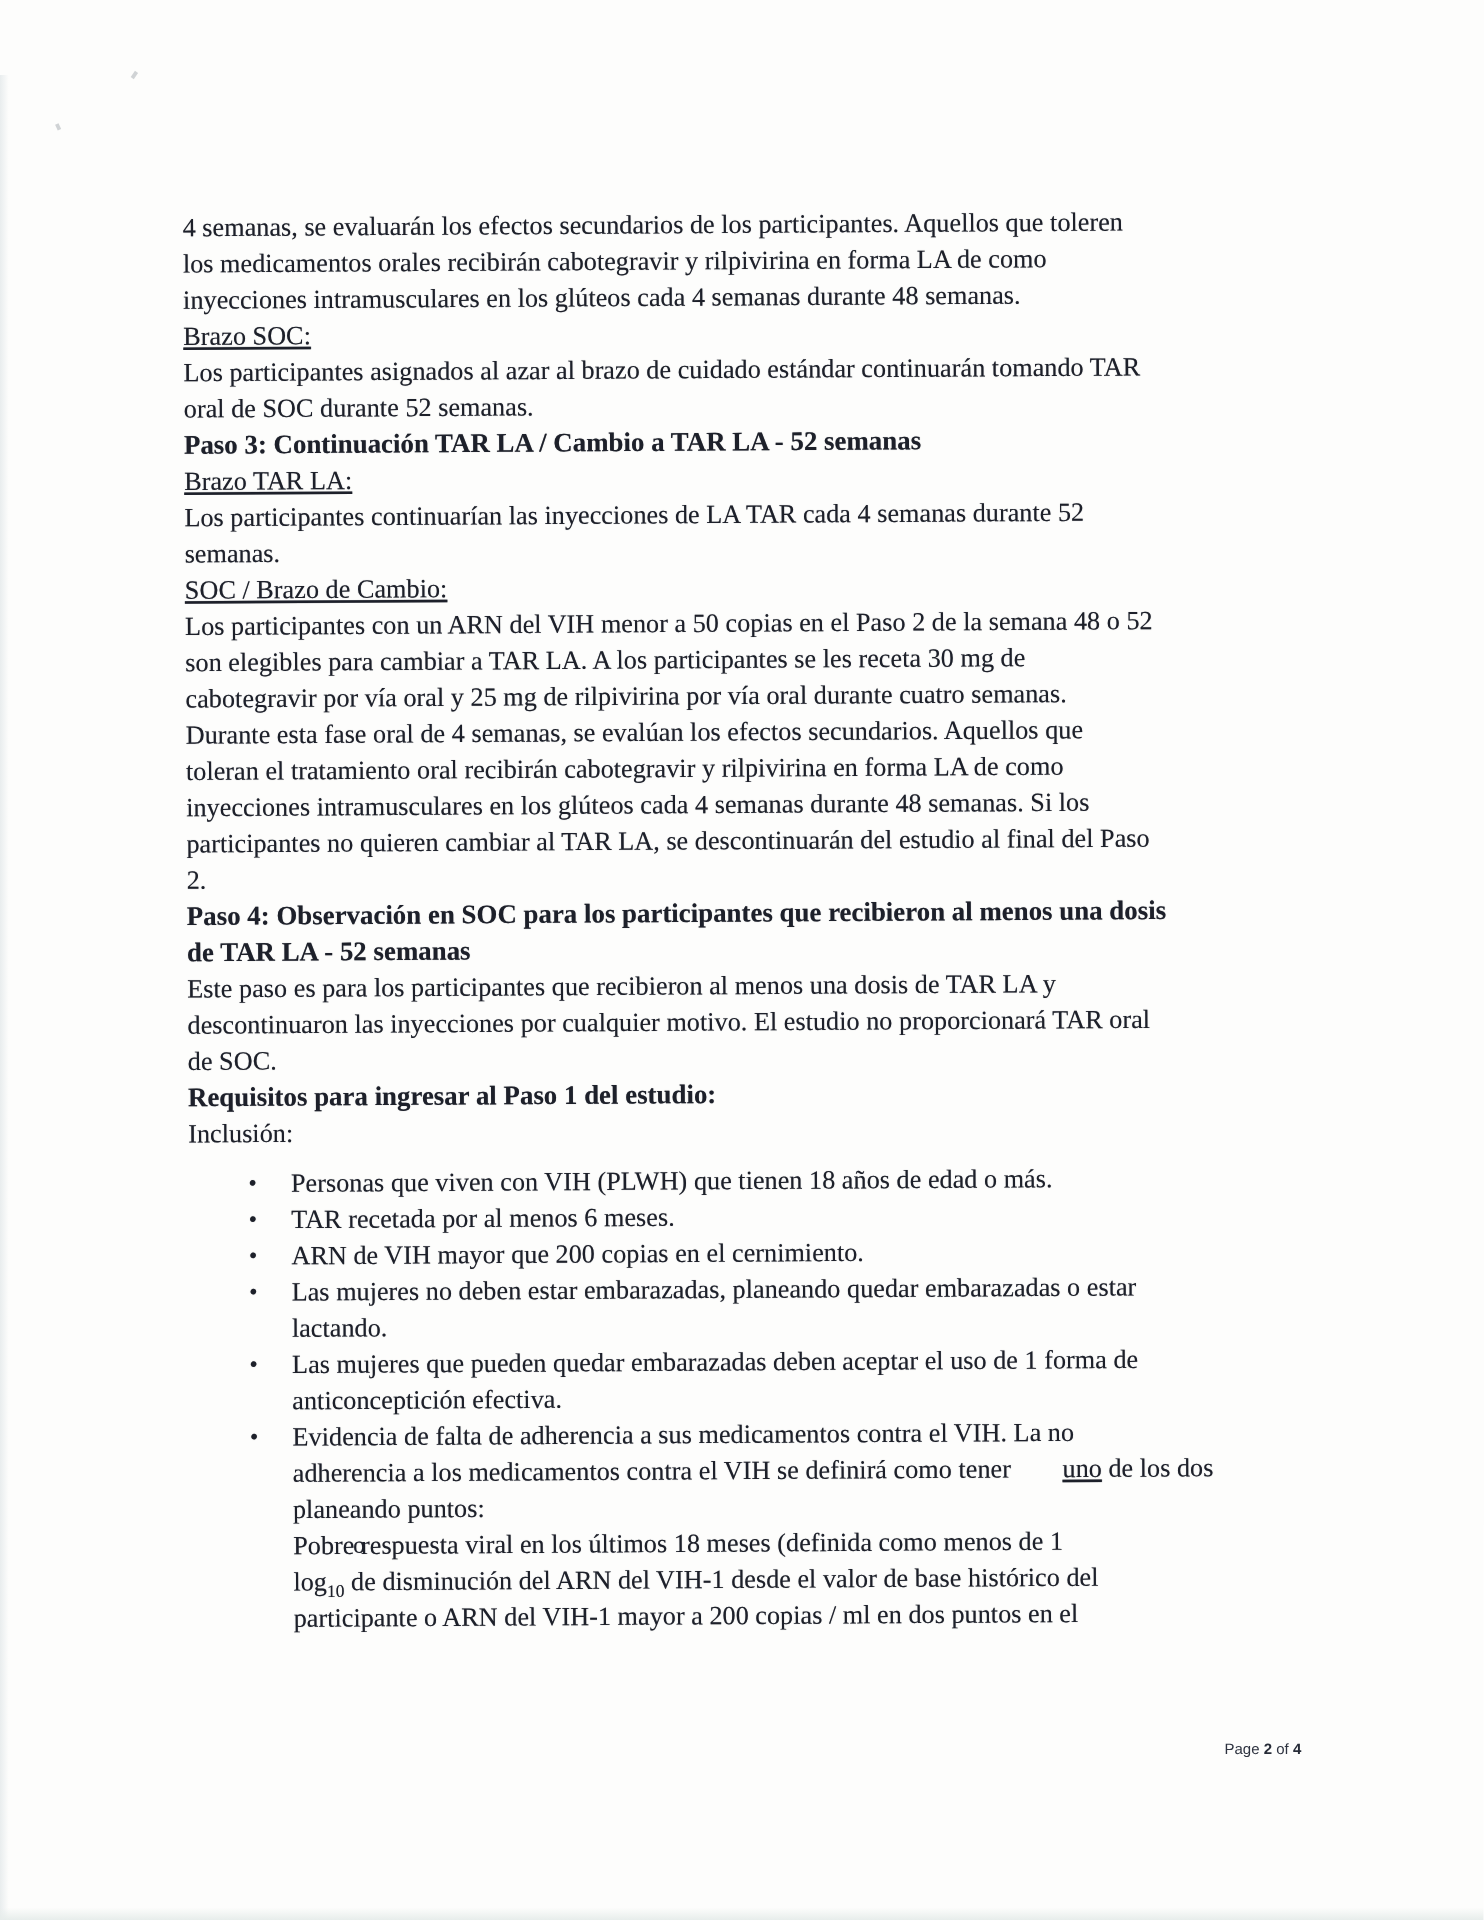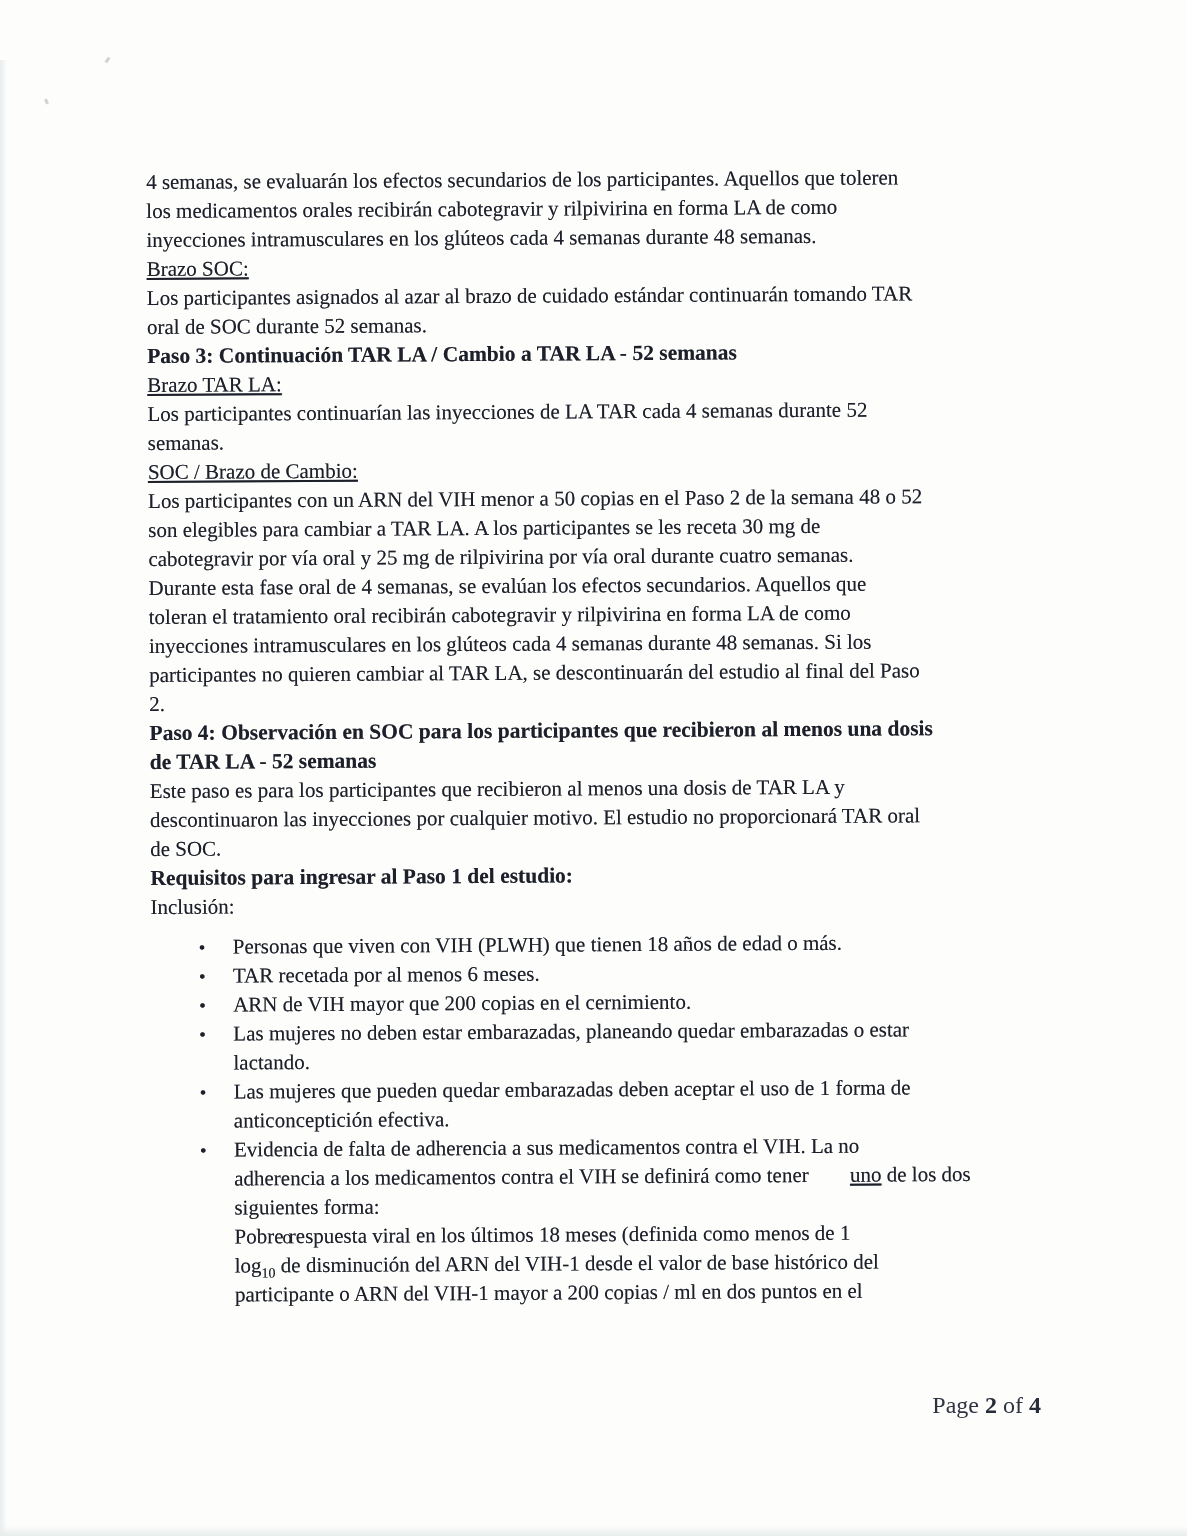--- a/index.html
+++ b/index.html
@@ -49,22 +49,22 @@
     font-size:19px;
   }
   .sub-item{position:relative;padding-left:152px;}
   .sub-item .marker{position:absolute;left:118px;top:0;font-size:19px;}
   .bt{white-space:pre-line;}
   .u{text-decoration:underline;margin-left:36px;}
   sub{font-size:14px;line-height:0;}
 
   .footer{
     position:absolute;right:146px;top:1392px;
-    font-family:Liberation Serif, serif;
-    font-size:24px;color:#2e3340;
+    font-family:Liberation Sans, sans-serif;
+    font-size:12px;color:#2e3340;
   }
   .footer b{font-weight:bold;color:#272c38;}
 </style>
 </head>
 <body>
 
 <div class="page">
   <div class="scan-edge-left"></div>
   <div class="scan-edge-bottom"></div>
   <div class="speck s1"></div>
@@ -131,21 +131,21 @@
           <div class="bt">Las mujeres no deben estar embarazadas, planeando quedar embarazadas o estar
 lactando.</div>
         </li>
         <li>
           <span class="marker">•</span>
           <div class="bt">Las mujeres que pueden quedar embarazadas deben aceptar el uso de 1 forma de
 anticonceptición efectiva.</div>
         </li>
         <li>
           <span class="marker">•</span>
-          <div class="bt"><span>Evidencia de falta de adherencia a sus medicamentos contra el VIH. La no</span><br><span>adherencia a los medicamentos contra el VIH se definirá como tener </span><span class="u">uno</span><span> de los dos</span><br><span>siguientes forma:</span></div>
+          <div class="bt"><span>Evidencia de falta de adherencia a sus medicamentos contra el VIH. La no</span><br><span>adherencia a los medicamentos contra el VIH se definirá como tener </span><span class="u">uno</span><span> de los dos</span><br><span>planeando puntos:</span></div>
           <div class="sub-item">
             <span class="marker">o</span>
             <div class="bt"><span>Pobre respuesta viral en los últimos 18 meses (definida como menos de 1</span><br><span>log</span><sub>10</sub><span> de disminución del ARN del VIH-1 desde el valor de base histórico del</span><br><span>participante o ARN del VIH-1 mayor a 200 copias / ml en dos puntos en el</span></div>
           </div>
         </li>
       </ul>
     </div>
   </div>
 
   <div class="footer"><span>Page </span><b>2</b><span> of </span><b>4</b></div>

